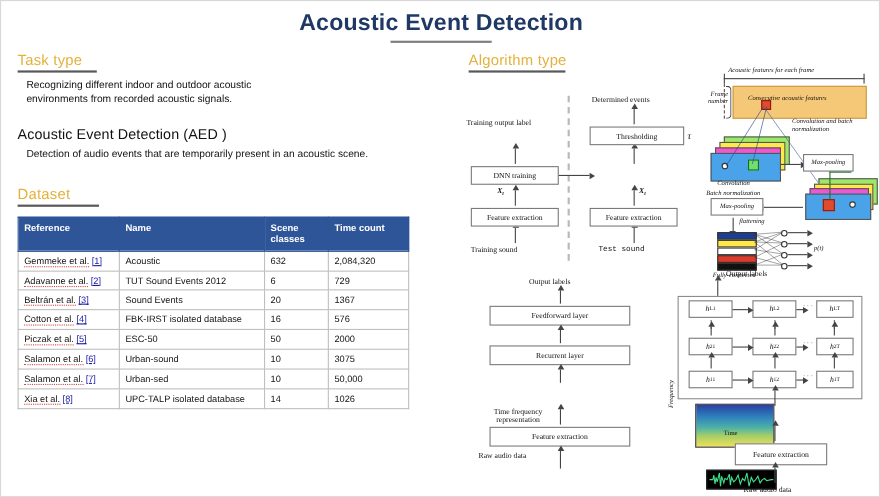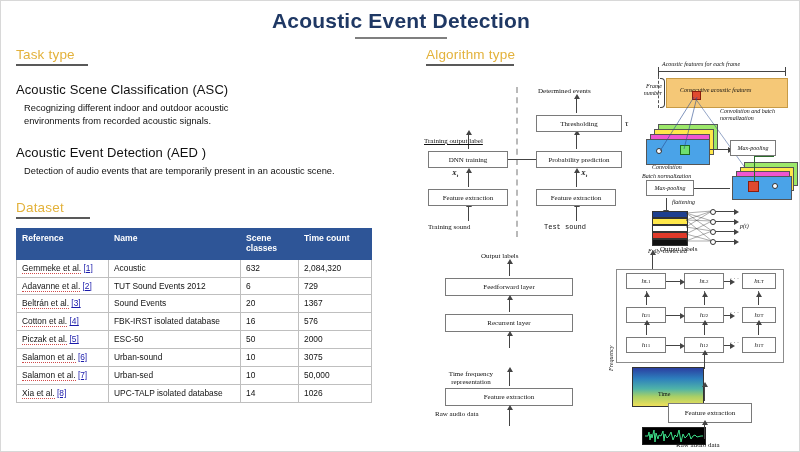--- a/index.html
+++ b/index.html
@@ -144,21 +144,20 @@
     <div class="title-rule"></div>
   </div>
 
   <div class="left">
 
     <div>
       <div class="sec-head">Task type</div>
       <div class="sec-rule task-head-rule"></div>
     </div>
 
-    <div class="sub-title">Acoustic Scene Classification (ASC)</div>
     <div class="sub-body">Recognizing different indoor and outdoor acoustic environments from recorded acoustic signals.</div>
 
     <div class="sub-title">Acoustic Event Detection (AED )</div>
     <div class="sub-body wide">Detection of audio events that are temporarily present in an acoustic scene.</div>
 
     <div class="dataset-head">
       <div class="sec-head">Dataset</div>
       <div class="sec-rule dataset-rule"></div>
     </div>
 
@@ -241,30 +240,29 @@
 
       <div class="dashline" style="left:90px;top:6px;height:150px;"></div>
 
       <div class="lbl" style="left:2px;top:142px;">Training sound</div>
       <div class="arrow-v" style="left:42px;top:126px;height:14px;"></div>
       <div class="box" style="left:2px;top:108px;width:80px;height:17px;">Feature extraction</div>
       <div class="arrow-v" style="left:42px;top:92px;height:14px;"></div>
       <div class="lbl it" style="left:26px;top:88px;font-weight:bold;"><span>X</span><sub style="font-size:5px">t</sub></div>
       <div class="box" style="left:2px;top:70px;width:80px;height:17px;">DNN training</div>
       <div class="arrow-v" style="left:42px;top:54px;height:14px;"></div>
-      <div class="lbl" style="left:-2px;top:56px;text-decoration:underline;">Training output label</div>
+      <div class="lbl" style="left:-2px;top:27px;">Training output label</div>
 
       <div class="arrow-h" style="left:82px;top:78px;width:28px;"></div>
 
       <div class="lbl" style="left:118px;top:142px;font-family:Liberation Mono, monospace;">Test sound</div>
       <div class="arrow-v" style="left:150px;top:126px;height:14px;"></div>
       <div class="box" style="left:110px;top:108px;width:80px;height:17px;">Feature extraction</div>
       <div class="arrow-v" style="left:150px;top:92px;height:14px;"></div>
       <div class="lbl it" style="left:155px;top:88px;font-weight:bold;"><span>X</span><sub style="font-size:5px">t</sub></div>
-      <div class="box" style="left:110px;top:70px;width:86px;height:17px;">Probability prediction</div>
       <div class="arrow-v" style="left:150px;top:54px;height:14px;"></div>
       <div class="box" style="left:110px;top:34px;width:86px;height:17px;">Thresholding</div>
       <div class="lbl it" style="left:199px;top:37px;font-size:9px;">τ</div>
       <div class="arrow-v" style="left:150px;top:18px;height:14px;"></div>
       <div class="lbl" style="left:112px;top:6px;text-align:center;">Determined events</div>
     </div>
 
     <div class="diag" id="cnn">
 
       <div style="position:absolute;left:22px;top:10px;width:128px;height:1px;background:#444;"></div>

